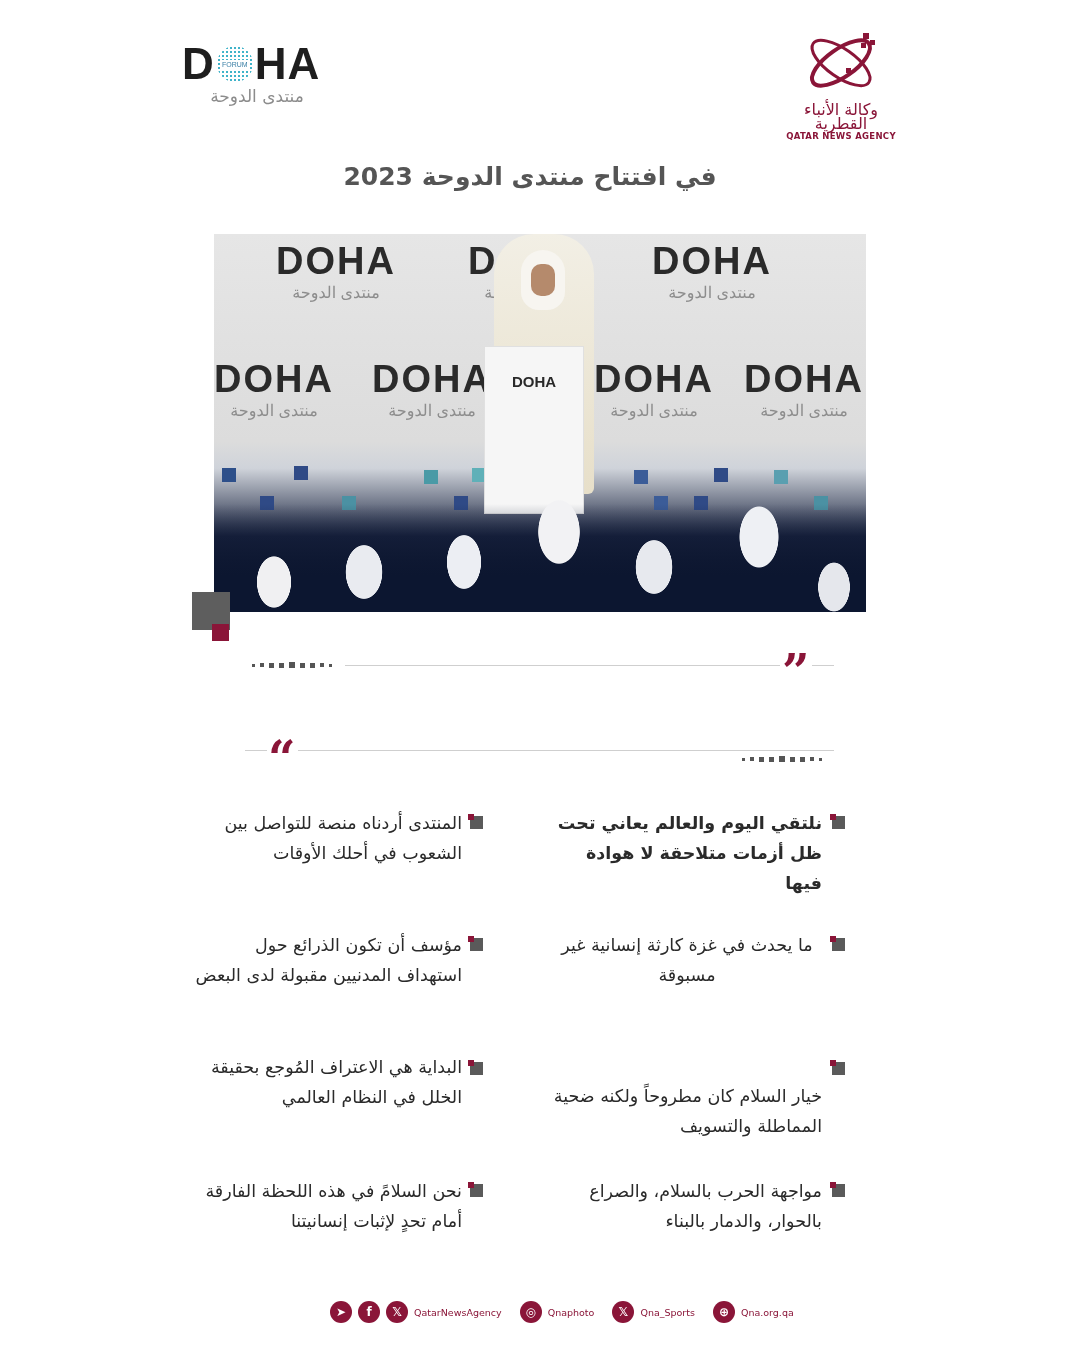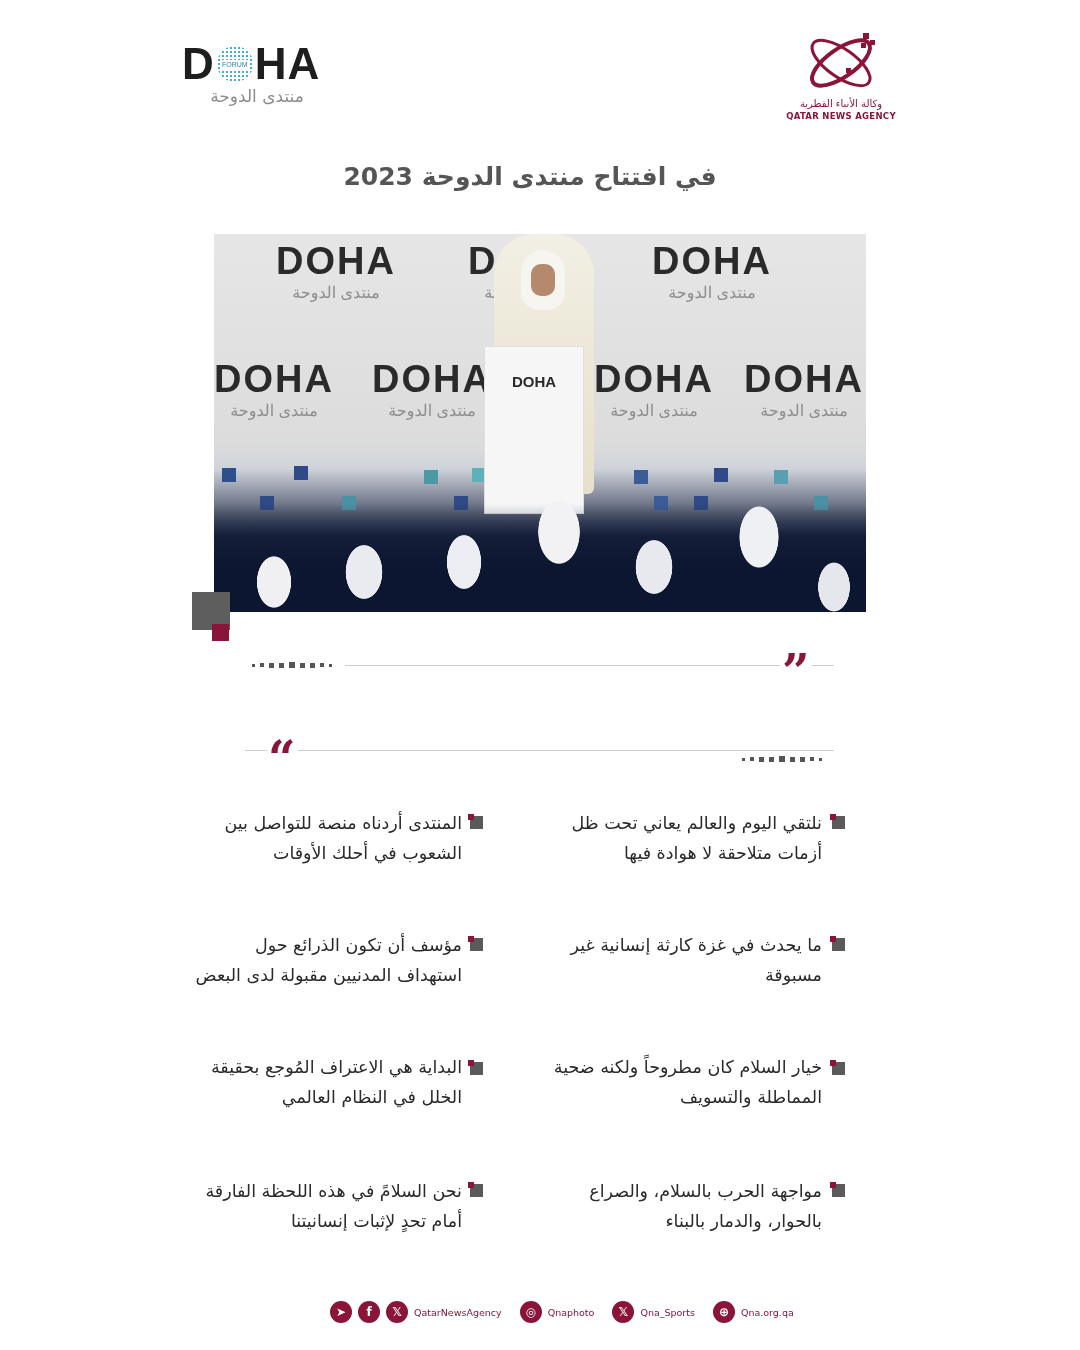--- a/index.html
+++ b/index.html
@@ -2,21 +2,21 @@
 <html><head>
 <meta charset="utf-8">
 <style>
   * { box-sizing: border-box; margin: 0; padding: 0; }
   html, body { width: 1080px; height: 1350px; background: #ffffff; overflow: hidden; }
   body { position: relative; font-family: "DejaVu Sans", sans-serif; color: #2a2a2a; }
 
   
   .qna-logo { position: absolute; left: 782px; top: 25px; width: 118px; height: 100px; text-align: center; }
   .qna-logo svg { display: block; margin: 0 auto; }
-  .qna-logo .ar { font-size: 10px; color: #8a1538; direction: rtl; margin-top: 2px; line-height: 14px; }
+  .qna-logo .ar { font-size: 16px; color: #8a1538; direction: rtl; margin-top: 8px; line-height: 14px; }
   .qna-logo .en { font-size: 8.5px; font-weight: bold; color: #8a1538; letter-spacing: 0.3px; line-height: 10px; }
 
   .doha-logo { position: absolute; left: 182px; top: 42px; width: 150px; height: 68px; }
   .doha-logo .word { font-family: "Liberation Sans", sans-serif; font-weight: bold; font-size: 44px; color: #1e1e1e; letter-spacing: 1px; line-height: 44px; display: flex; align-items: center; }
   .doha-logo .globe { width: 36px; height: 36px; border-radius: 50%; margin: 0 2px;
      background: radial-gradient(circle, #3fb3c9 1.2px, transparent 1.4px) 0 0/4px 4px, #ffffff;
      position: relative; display: inline-flex; align-items: center; justify-content: center; }
   .doha-logo .globe span { font-size: 7px; color: #3a7fa5; background: #fff; padding: 0 1px; font-weight: normal; letter-spacing: 0; line-height: 9px; }
   .doha-logo .ar { font-size: 17px; color: #8c8c8c; direction: rtl; text-align: center; line-height: 20px; letter-spacing: 3px; }
 
@@ -167,33 +167,33 @@
     <i style="width:5px;height:5px;"></i>
     <i style="width:5px;height:5px;"></i>
     <i style="width:4px;height:4px;"></i>
     <i style="width:3px;height:3px;"></i>
 </div>
 
 <div class="bullet" style="left:830px;top:814px;">
     <span class="g"></span>
     <span class="r"></span>
   </div>
-<div class="point" style="left:552px;top:808px;">نلتقي اليوم والعالم يعاني تحت ظل أزمات متلاحقة لا هوادة فيها</div>
+<div class="point" style="left:552px;top:808px;font-weight:bold;">نلتقي اليوم والعالم يعاني تحت ظل أزمات متلاحقة لا هوادة فيها</div>
 
 <div class="bullet" style="left:830px;top:936px;">
     <span class="g"></span>
     <span class="r"></span>
   </div>
-<div class="point" style="left:552px;top:930px;">ما يحدث في غزة كارثة إنسانية غير مسبوقة</div>
+<div class="point" style="left:552px;top:930px;text-align:center;">ما يحدث في غزة كارثة إنسانية غير مسبوقة</div>
 
 <div class="bullet" style="left:830px;top:1060px;">
     <span class="g"></span>
     <span class="r"></span>
   </div>
-<div class="point" style="left:552px;top:1052px;">خيار السلام كان مطروحاً ولكنه ضحية المماطلة والتسويف</div>
+<div class="point" style="left:552px;top:1081px;">خيار السلام كان مطروحاً ولكنه ضحية المماطلة والتسويف</div>
 
 <div class="bullet" style="left:830px;top:1182px;">
     <span class="g"></span>
     <span class="r"></span>
   </div>
 <div class="point" style="left:552px;top:1176px;">مواجهة الحرب بالسلام، والصراع بالحوار، والدمار بالبناء</div>
 
 <div class="bullet" style="left:468px;top:814px;">
     <span class="g"></span>
     <span class="r"></span>

